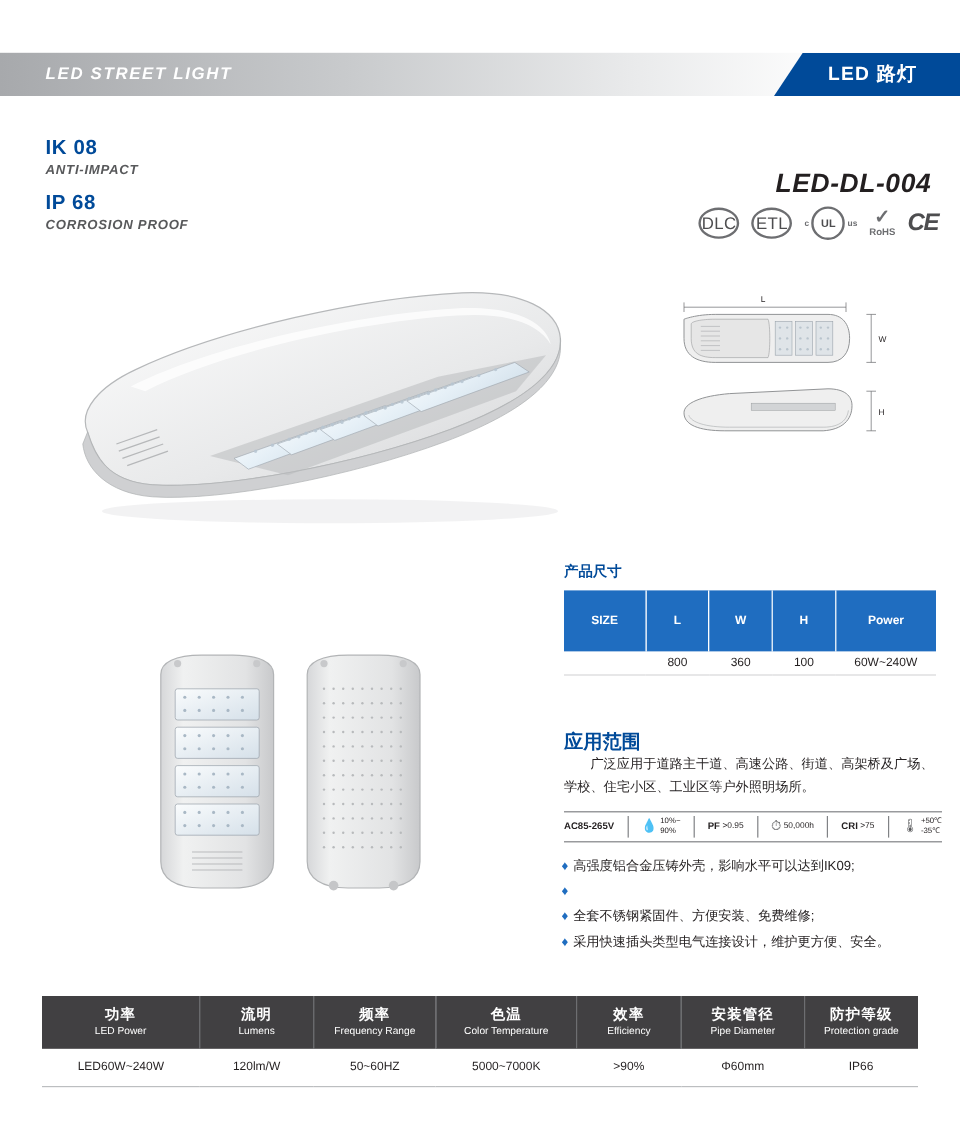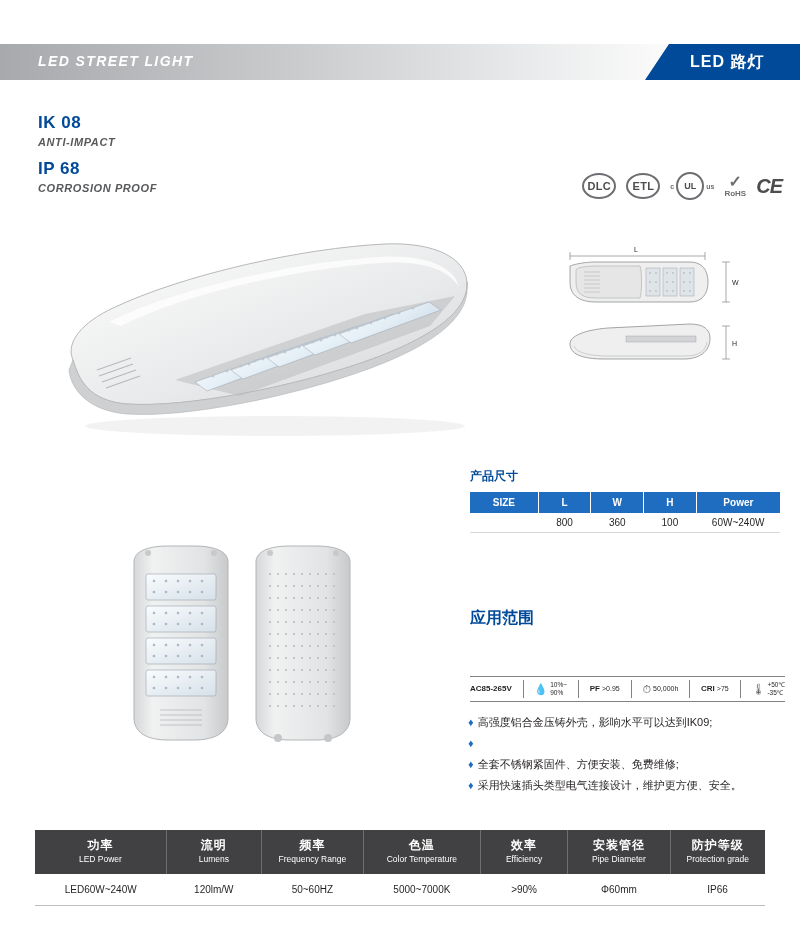--- a/index.html
+++ b/index.html
@@ -112,22 +112,22 @@
   .cert {
     display: flex;
     align-items: center;
     justify-content: center;
     color: #4d4d4f;
   }
   .cert-oval {
     width: 30px; height: 22px;
     border: 2px solid #6d6e71;
     border-radius: 50%;
-    font-size: 11px;
-    font-weight: bold;
+    font-size: 14px;
+    font-weight: normal;
     letter-spacing: .3px;
   }
   .cert-ul {
     width: 24px; height: 24px;
     border: 2px solid #6d6e71;
     border-radius: 50%;
     font-size: 9px;
     font-weight: bold;
   }
   .cert-ul-wrap { display:flex; align-items:center; gap:2px; font-size:7px; font-weight:bold; color:#6d6e71; }
@@ -182,21 +182,21 @@
     left: 470px;
     width: 310px;
     border-collapse: collapse;
     font-size: 10px;
   }
   .dim-table th {
     background: #1f6dc0;
     color: #fff;
     font-size: 10px;
     font-weight: bold;
-    padding: 5px 0;
+    padding: 20px 0;
     border-right: 1px solid #ffffff;
   }
   .dim-table th:last-child { border-right: none; }
   .dim-table td {
     text-align: center;
     padding: 4px 0;
     font-size: 10px;
     color: #231f20;
     background: #ffffff;
     border-bottom: 1px solid #d7d8da;
@@ -333,20 +333,21 @@
     <div class="header-right-text">LED 路灯</div>
   </div>
 
   <div class="ratings">
     <div class="rating-code">IK 08</div>
     <div class="rating-desc">ANTI-IMPACT</div>
     <div class="rating-code">IP 68</div>
     <div class="rating-desc">CORROSION PROOF</div>
   </div>
 
+  <div class="model">LED-DL-004</div>
 
   <div class="certs">
     <div class="cert cert-oval">DLC</div>
     <div class="cert cert-oval">ETL</div>
     <div class="cert-ul-wrap">
       <span>c</span>
       <span class="cert cert-ul">UL</span>
       <span>us</span>
     </div>
     <div class="cert-rohs">
@@ -712,20 +713,21 @@
             <circle cx="214" cy="166" r="1"></circle>
         </g>
 
         <circle cx="158" cy="198" r="4" fill="#c5c6c8"></circle>
         <circle cx="208" cy="198" r="4" fill="#c5c6c8"></circle>
       </g>
     </svg>
   </div>
 
   <div class="app-title">应用范围</div>
+  <div class="app-text">广泛应用于道路主干道、高速公路、街道、高架桥及广场、学校、住宅小区、工业区等户外照明场所。</div>
 
   <div class="spec-strip">
     <div class="spec-item">
       <span class="spec-label">AC85-265V</span>
     </div>
     <div class="spec-sep"></div>
     <div class="spec-item">
       <span class="spec-icon">💧</span>
       <span class="spec-two">
         <span>10%~</span>

